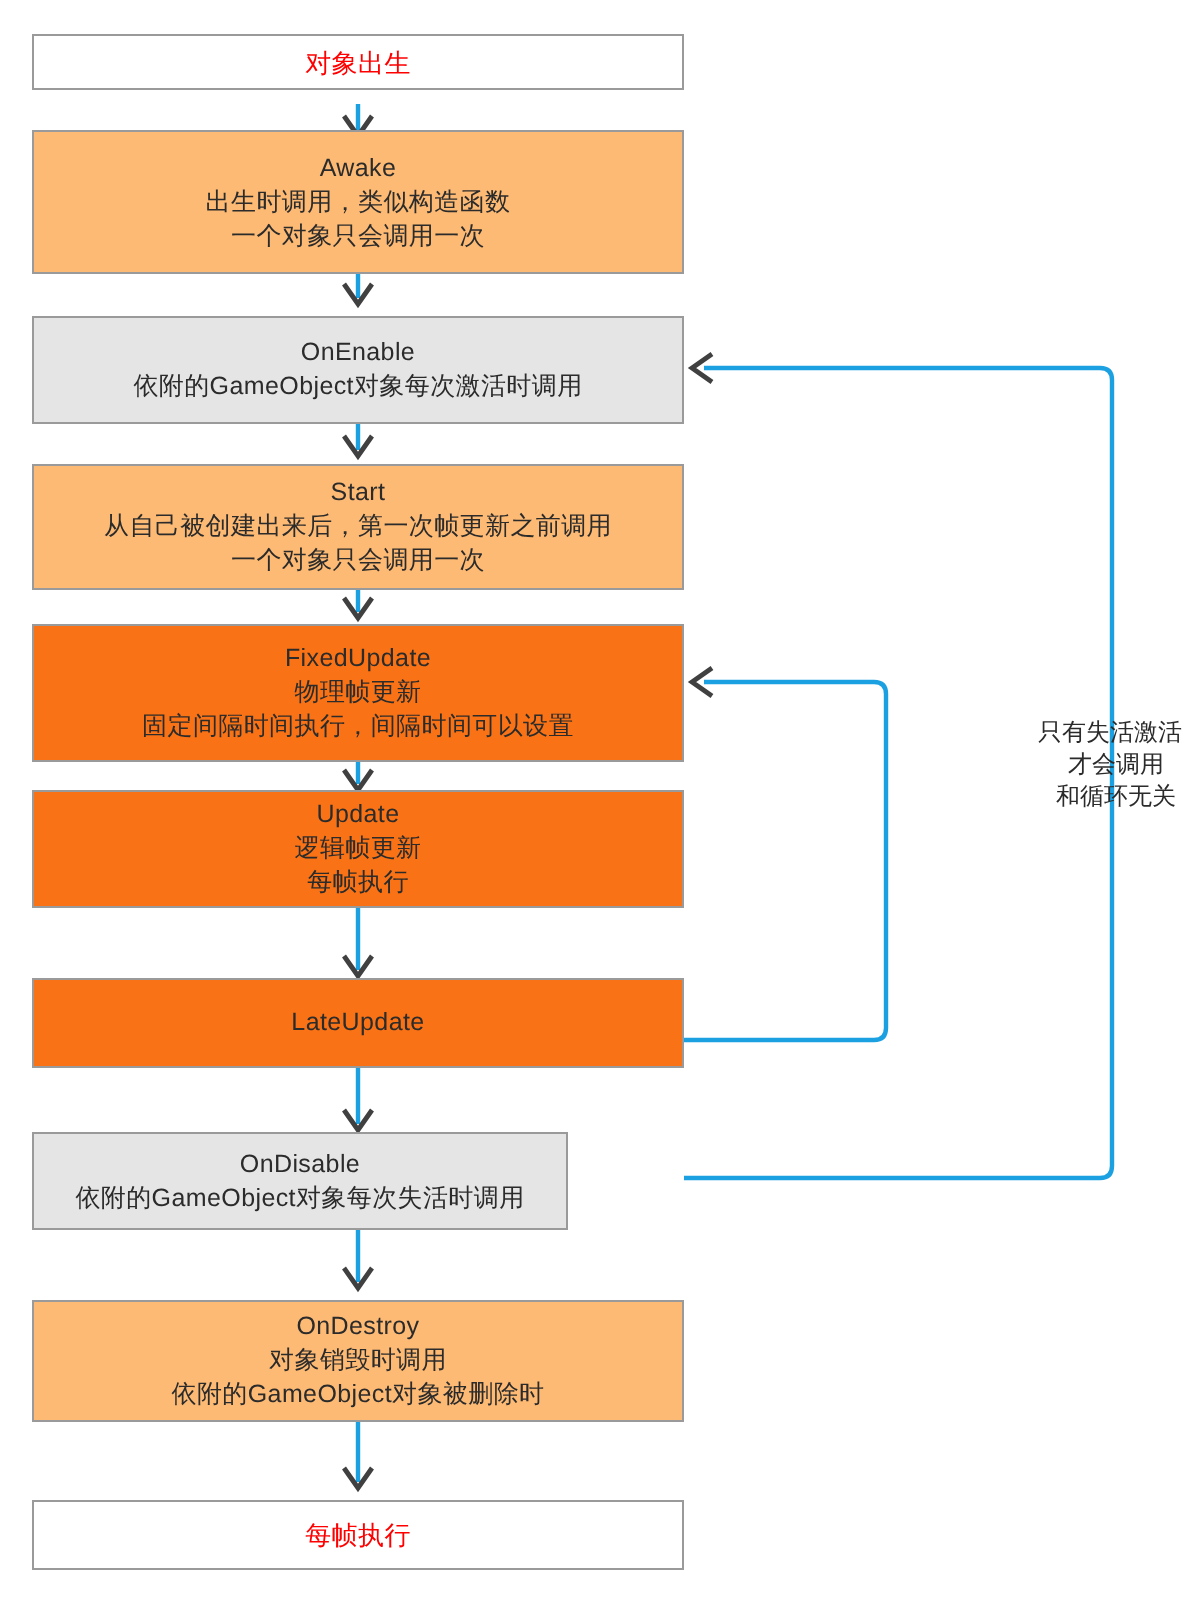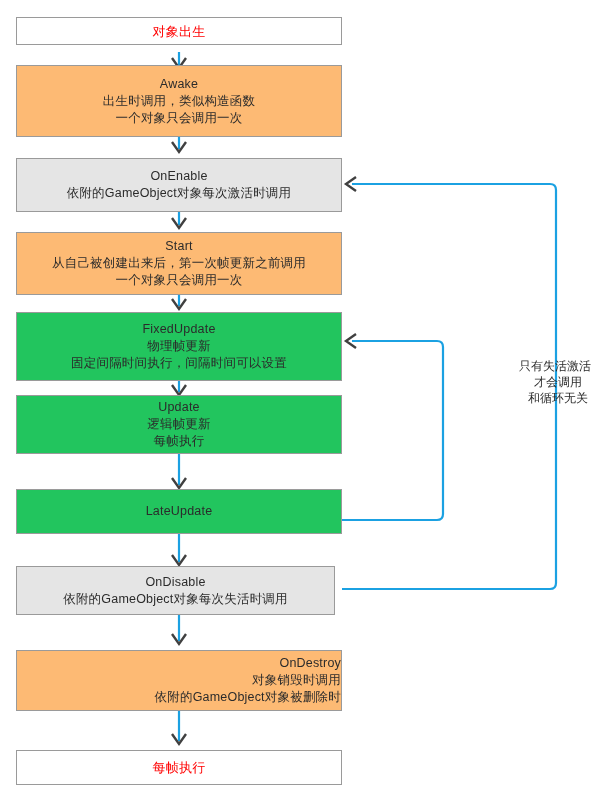--- a/index.html
+++ b/index.html
@@ -32,21 +32,21 @@
     letter-spacing: 0.2px;
   }
   .node .ln { display: block; white-space: nowrap; }
   .node.terminal {
     background: #ffffff;
     color: #ff0000;
     font-size: 13px;
   }
   .node.cyan   { background: #fdba74; }
   .node.pink   { background: #e5e5e5; }
-  .node.green  { background: #22c55e; }
+  .node.green  { background: #f97316; }
 
   svg.wires {
     position: absolute;
     left: 0; top: 0;
     width: 591px;
     height: 799px;
     pointer-events: none;
   }
   .sidenote {
     position: absolute;
@@ -125,26 +125,26 @@
   <div class="node green" style="left:16px; top:395px; width:326px; height:59px;">
     <span class="ln">Update</span>
     <span class="ln">逻辑帧更新</span>
     <span class="ln">每帧执行</span>
   </div>
 
   <div class="node green" style="left:16px; top:489px; width:326px; height:45px;">
     <span class="ln">LateUpdate</span>
   </div>
 
-  <div class="node pink" style="left:16px; top:566px; width:319px; height:49px;">
+  <div class="node pink" style="left:16px; top:566px; width:268px; height:49px;">
     <span class="ln">OnDisable</span>
     <span class="ln">依附的GameObject对象每次失活时调用</span>
   </div>
 
-  <div class="node cyan" style="left:16px; top:650px; width:326px; height:61px;align-items:flex-end;">
+  <div class="node cyan" style="left:16px; top:650px; width:326px; height:61px;">
     <span class="ln">OnDestroy</span>
     <span class="ln">对象销毁时调用</span>
     <span class="ln">依附的GameObject对象被删除时</span>
   </div>
 
   <div class="node terminal" style="left:16px; top:750px; width:326px; height:35px;">
     <span class="ln">每帧执行</span>
   </div>
 
   <div class="sidenote" style="left:509px; top:358px; width:78px;">

